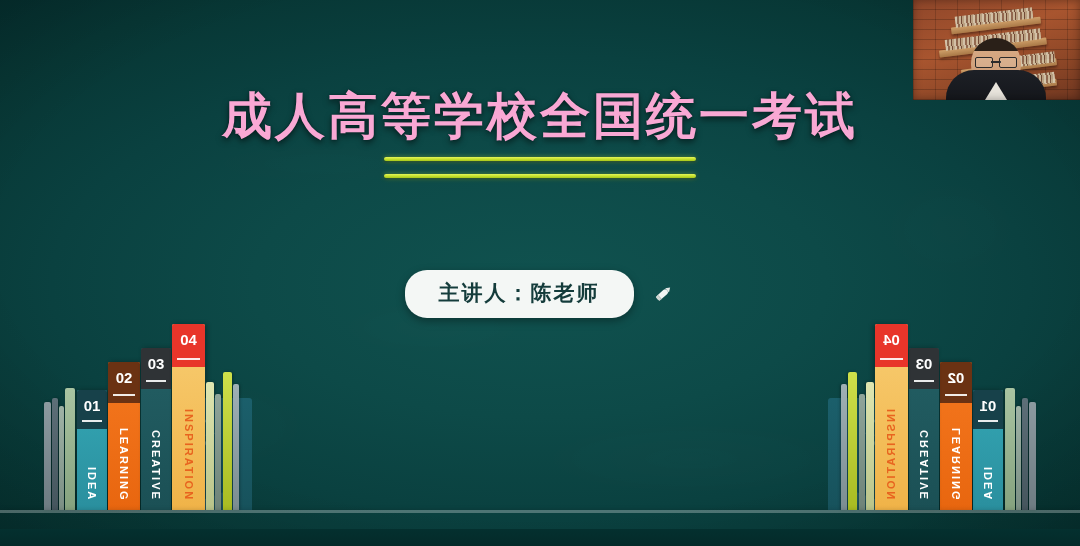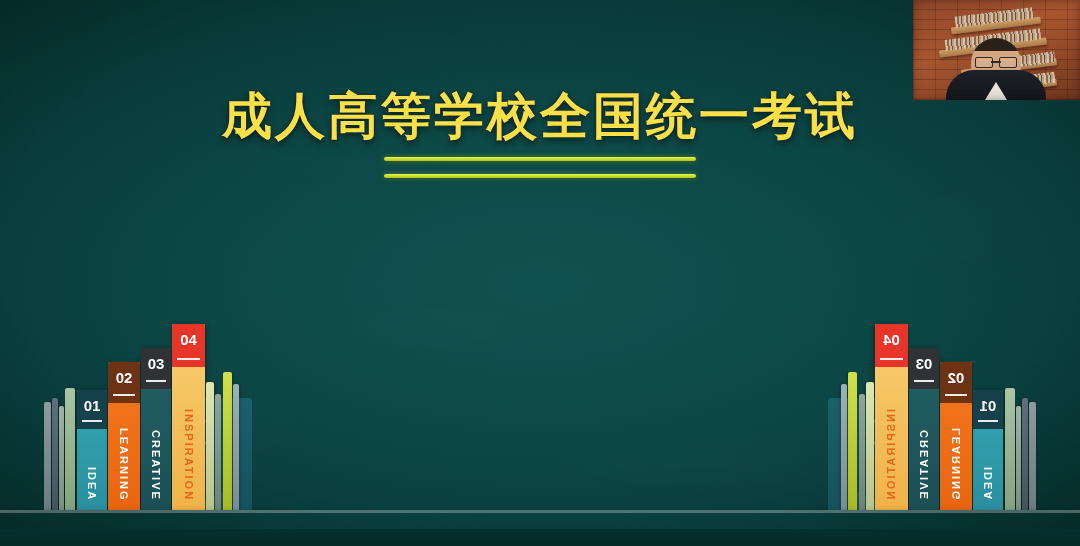--- a/index.html
+++ b/index.html
@@ -56,21 +56,21 @@
     position: absolute;
     left: 0;
     top: 88px;
     width: 1080px;
     text-align: center;
   }
   .title-main {
     font-size: 50px;
     font-weight: 700;
     letter-spacing: 3px;
-    color: #fde047;
+    color: #f9a8d4;
     text-shadow:
        0 3px 6px rgba(0,0,0,.55),
        0 0 2px rgba(0,0,0,.45);
     line-height: 1.12;
     white-space: nowrap;
   }
   .rule {
     width: 312px;
     height: 4px;
     margin: 13px auto 0;
@@ -323,20 +323,31 @@
   <div class="board"></div>
   <div class="board-smudge"></div>
   <div class="board-vignette"></div>
 
   <div class="title-block">
     <div class="title-main">成人高等学校全国统一考试</div>
     <div class="rule"></div>
     <div class="rule"></div>
   </div>
 
+  <div class="presenter-row">
+    <div class="presenter-pill">主讲人：陈老师</div>
+    <svg class="pencil-icon" viewBox="0 0 26 26">
+      <g transform="rotate(-42 13 13)">
+        <rect x="5.5" y="10.2" width="13" height="5.6" rx="2.6" fill="#f2f5f3"></rect>
+        <path d="M18.5 10.2 L22.6 13 L18.5 15.8 Z" fill="#e8ece9"></path>
+        <rect x="7.6" y="10.2" width="1.3" height="5.6" fill="#b9c2bd"></rect>
+        <rect x="5.5" y="10.2" width="2.1" height="5.6" rx="1" fill="#cfd6d2"></rect>
+      </g>
+    </svg>
+  </div>
 
   <div class="stack left">
 
     <div class="backboard" style="left:140px; width:72px; height:112px;
          background:linear-gradient(180deg,#1b5f6b 0%,#17525c 100%);">
       <div class="bb-text">'SIN<br>CAT</div>
       <div style="position:absolute;left:-4px;bottom:0;width:48px;height:30px;
                   background:linear-gradient(135deg,rgba(190,220,230,.35),rgba(190,220,230,.05));
                   clip-path:polygon(0% 100%,100% 40%,100% 100%);"></div>
     </div>

